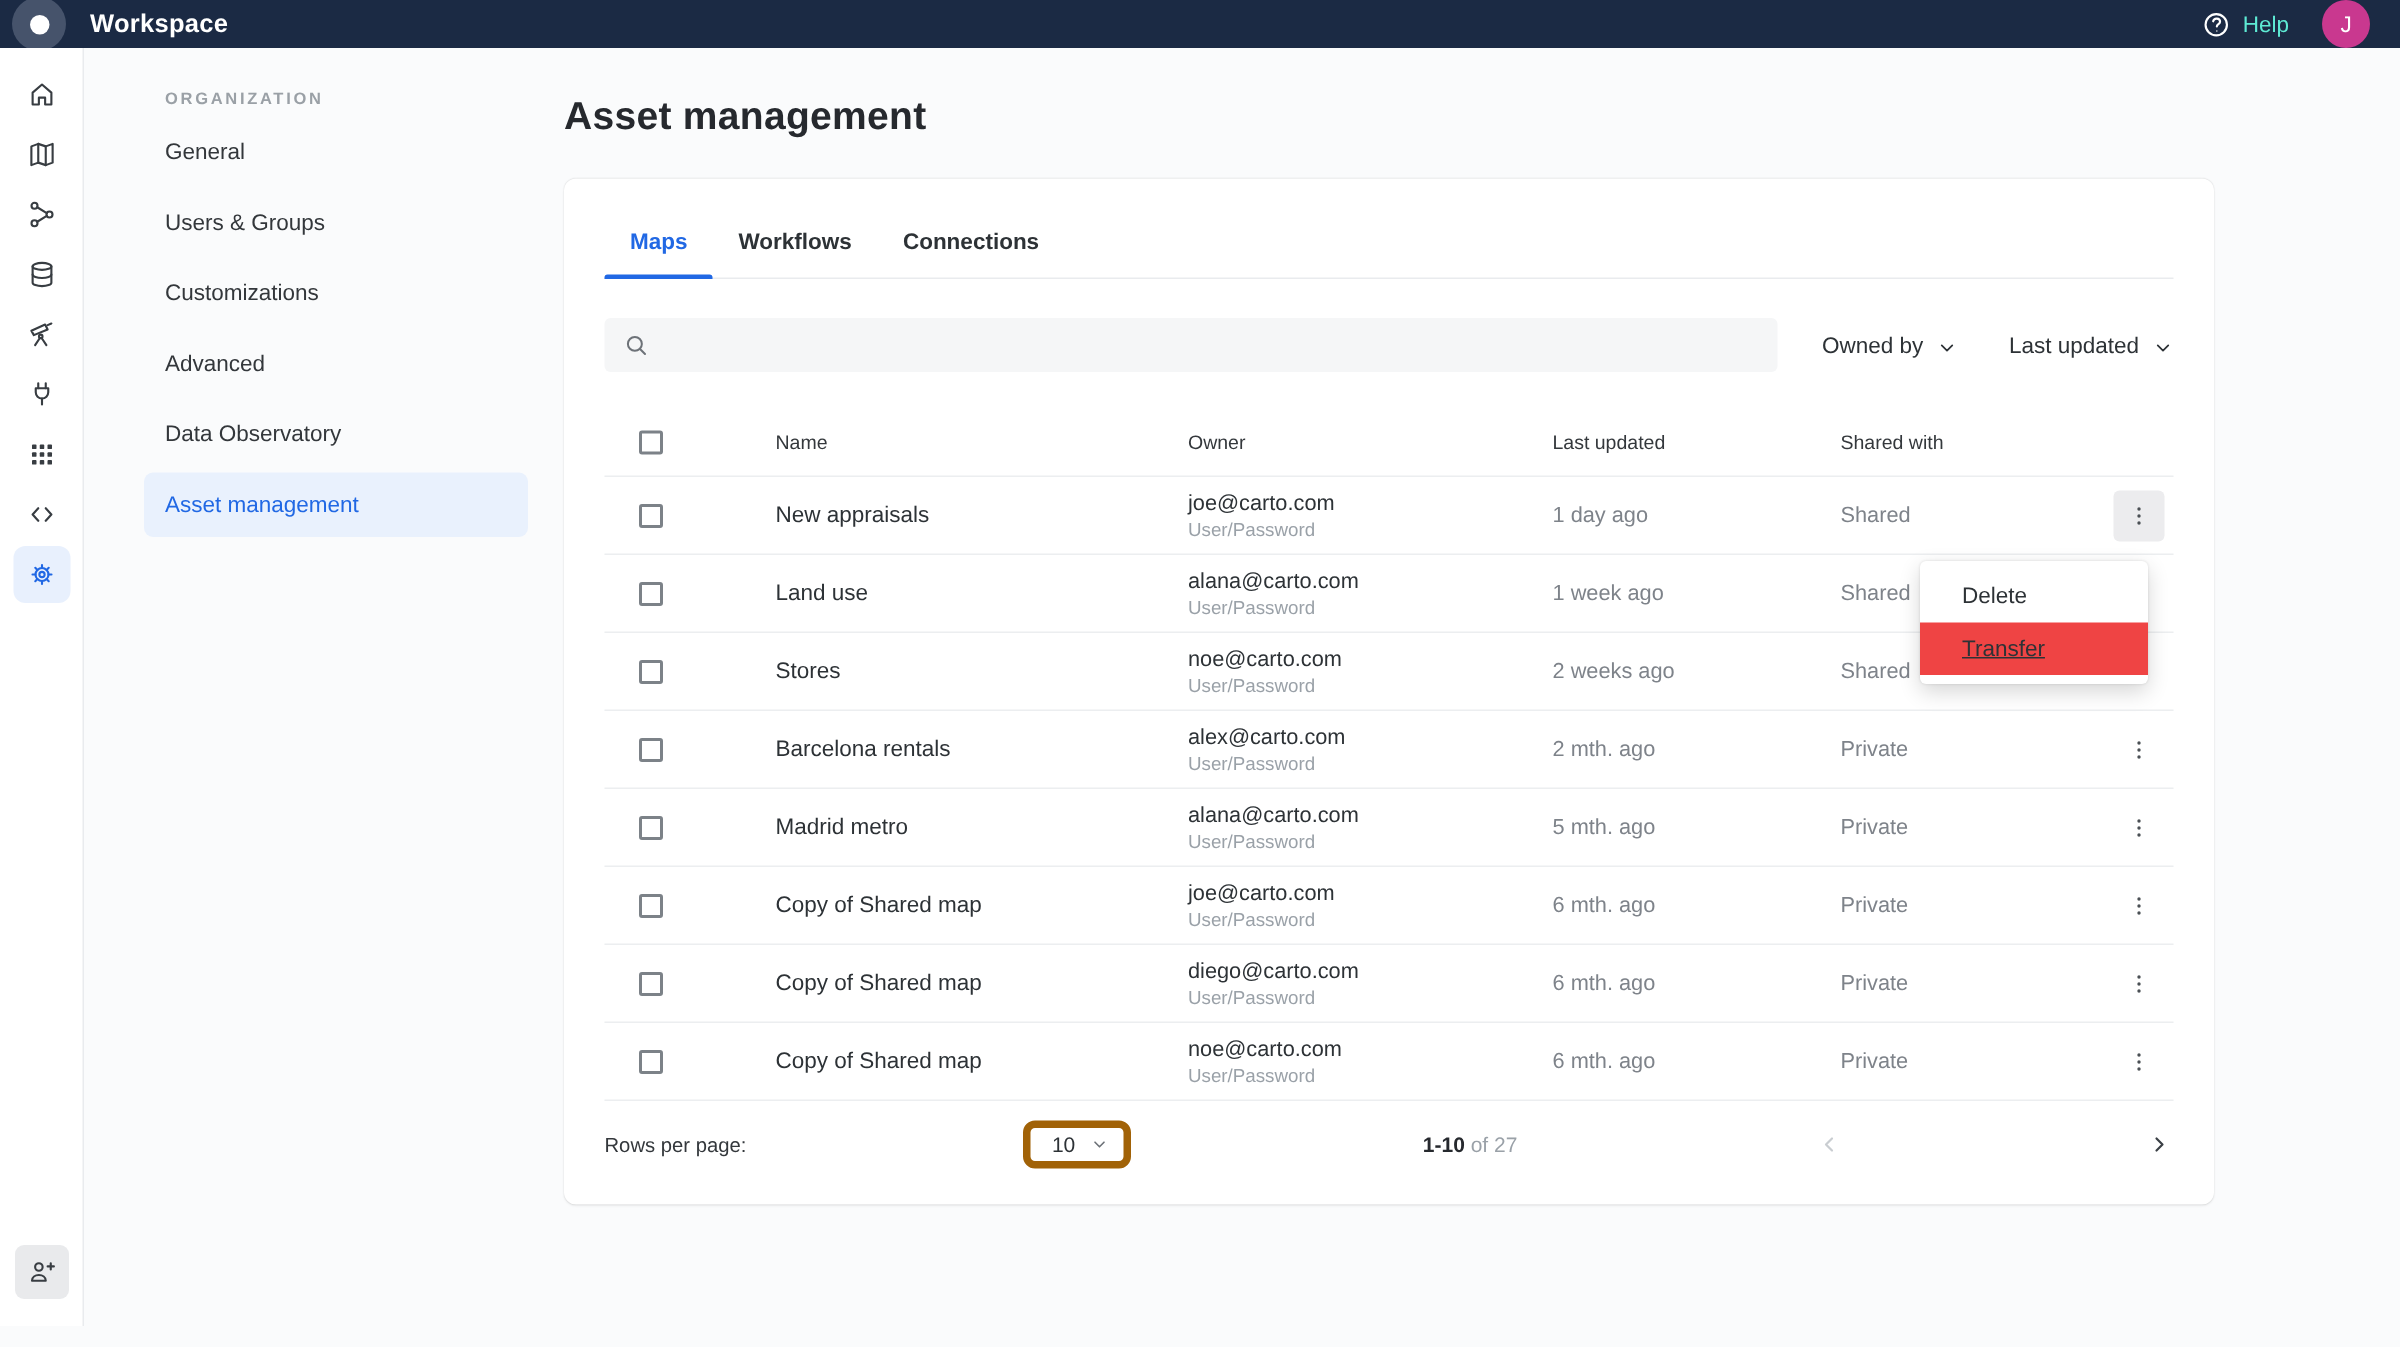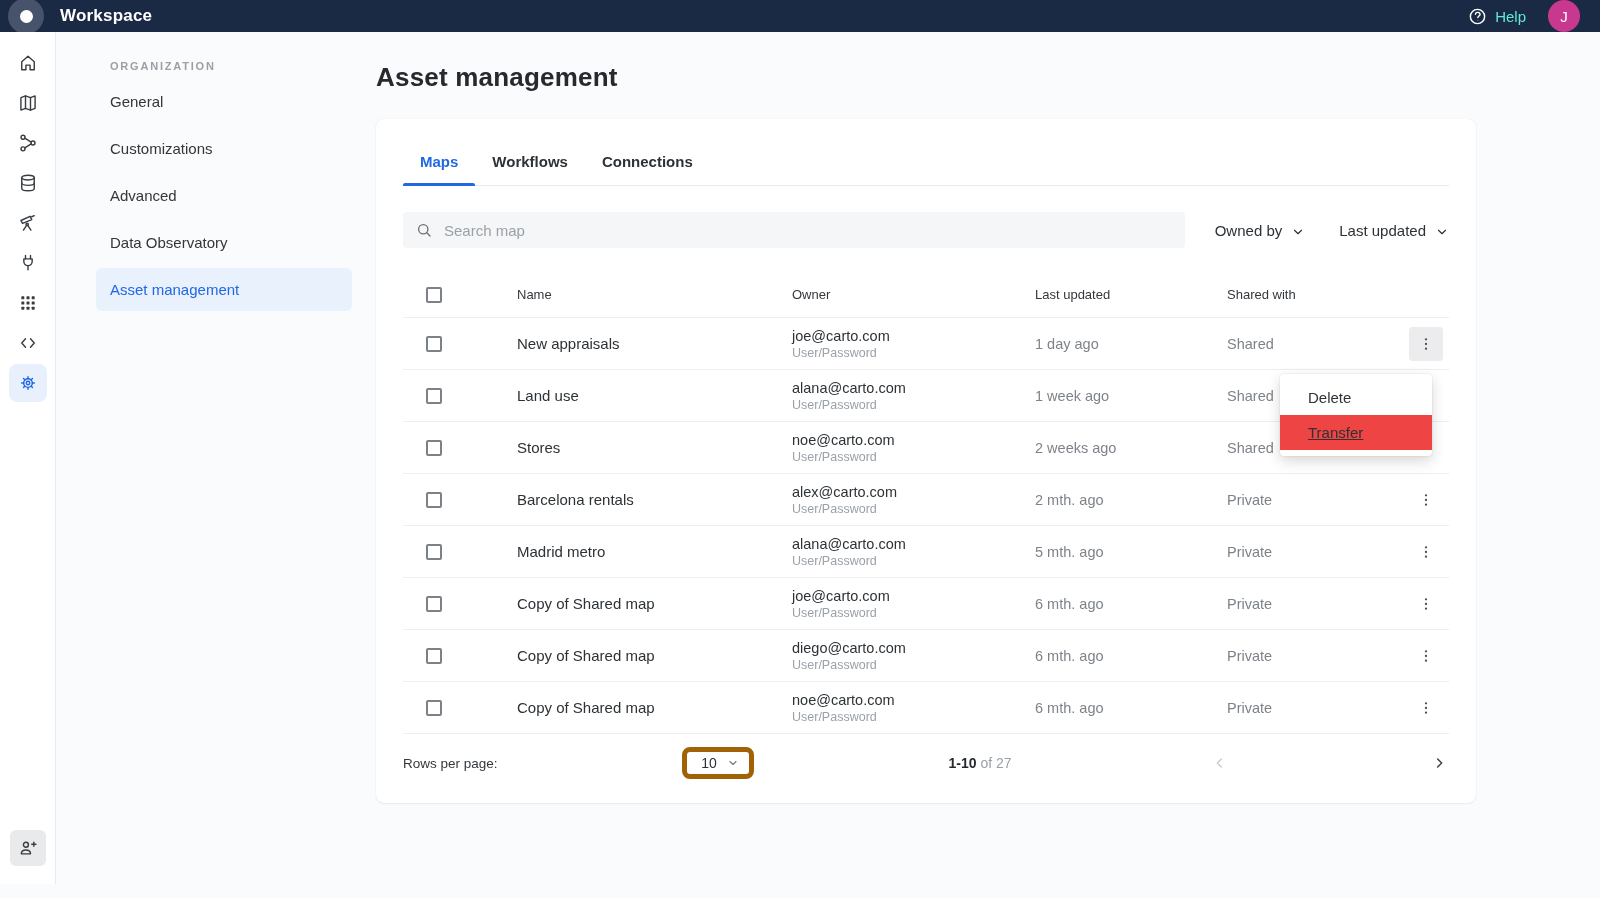--- a/index.html
+++ b/index.html
@@ -181,20 +181,21 @@
           <circle cx="9.5" cy="8" r="3"></circle>
           <path d="M4 19 c0-3 2.5-4.6 5.5-4.6 s5.5 1.6 5.5 4.6 Z"></path>
           <path d="M16.5 7.5 h5 M19 5 v5"></path>
         </svg>
     </button>
   </nav>
 
   <nav class="sidenav">
     <div class="side-section">ORGANIZATION</div>
     <button class="nav-item">General</button>
+    <button class="nav-item">Users &amp; Groups</button>
     <button class="nav-item">Customizations</button>
     <button class="nav-item">Advanced</button>
     <button class="nav-item">Data Observatory</button>
     <button class="nav-item active">Asset management</button>
   </nav>
 
   <main class="content">
     <h1 class="page-title">Asset management</h1>
 
     <section class="card">
@@ -204,21 +205,20 @@
         <button class="tab">Workflows</button>
         <button class="tab">Connections</button>
       </div>
 
       <div class="controls">
         <div class="search">
           <svg width="18" height="18" viewBox="0 0 24 24" fill="none" stroke="#6d7278" stroke-width="1.8" stroke-linecap="round">
               <circle cx="11" cy="11" r="6.2"></circle>
               <path d="M15.8 15.8 L20 20"></path>
             </svg>
-          <input type="text" placeholder="Search map" style="">
         </div>
         <button class="filter">
           <span>Owned by</span>
           <svg width="14" height="14" viewBox="0 0 24 24" fill="none" stroke="#2d3236" stroke-width="2" stroke-linecap="round" stroke-linejoin="round">
               <polyline points="6 9 12 15 18 9"></polyline>
             </svg>
         </button>
         <button class="filter">
           <span>Last updated</span>
           <svg width="14" height="14" viewBox="0 0 24 24" fill="none" stroke="#2d3236" stroke-width="2" stroke-linecap="round" stroke-linejoin="round">

